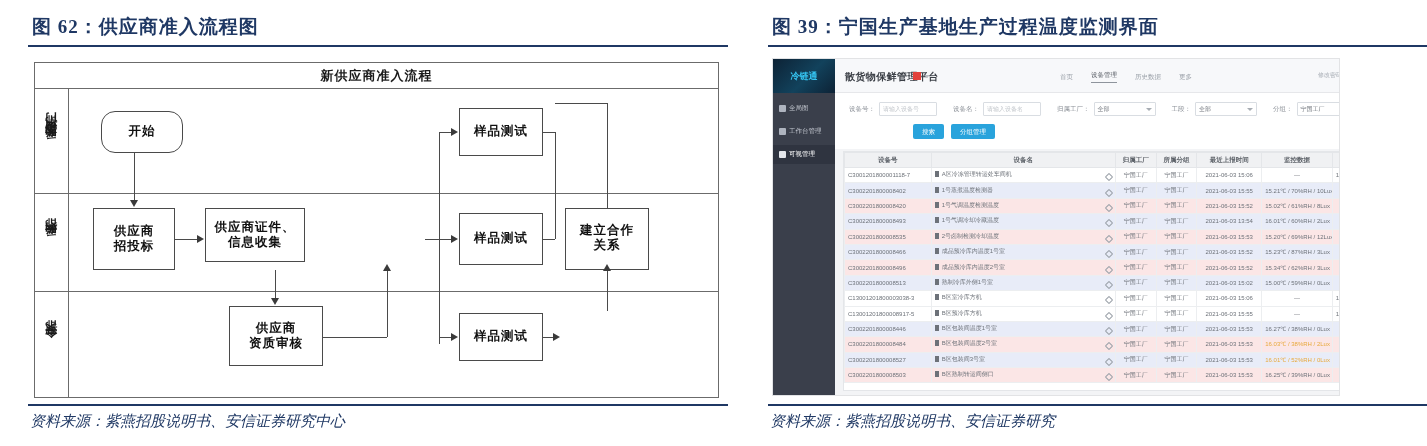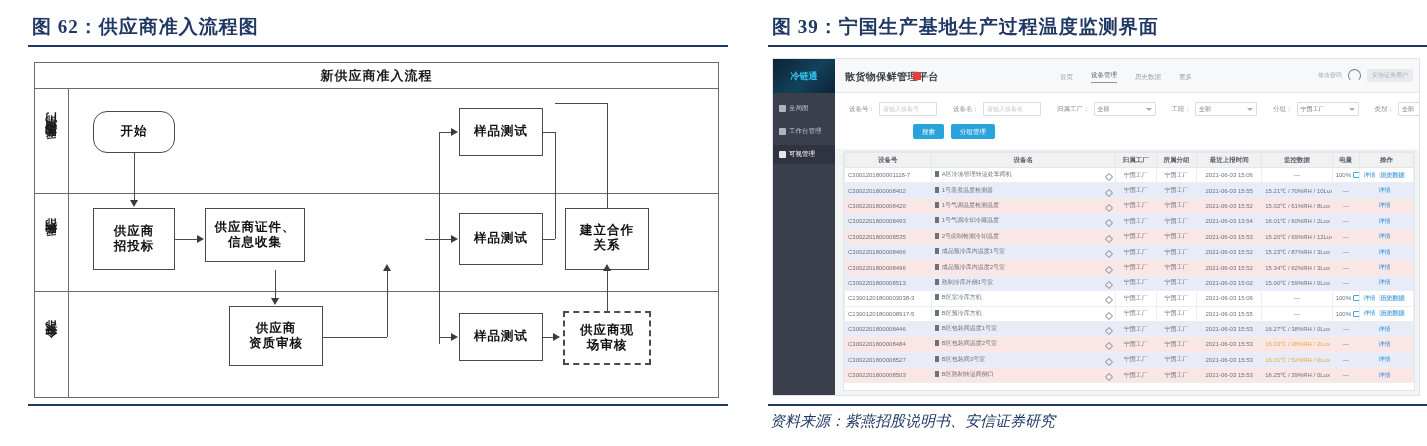--- a/index.html
+++ b/index.html
@@ -101,21 +101,21 @@
     border-left:7px solid #3a3a3a;
   }
   .arrow.up {
     border-left:4px solid transparent; border-right:4px solid transparent;
     border-bottom:7px solid #3a3a3a;
   }
 
   
   .app {
     position:absolute; left:12px; top:58px;
-    width:648px; height:338px;
+    width:568px; height:338px;
     background:#f3f4f6; overflow:hidden;
     border:1px solid #e2e3e5;
   }
   .app-sidebar {
     position:absolute; left:0; top:0; width:62px; height:338px;
     background:#3a3f4b;
   }
   .app-logo {
     position:absolute; left:0; top:0; width:62px; height:34px;
     background:linear-gradient(135deg,#0d2235,#12425c 55%,#0d2235);
@@ -283,21 +283,21 @@
           <span>采购部</span>
         </div>
       </div>
 
       <div class="lane lane-3">
         <div class="lane-label">
           <span>食安部</span>
         </div>
       </div>
 
-      <div class="node round" style="left:58px; top:48px; width:82px; height:42px;">
+      <div class="node round" style="left:66px; top:48px; width:82px; height:42px;">
         <span>开始</span>
       </div>
 
       <div class="node" style="left:58px; top:145px; width:82px; height:62px; white-space:pre-line;">
         <span>供应商
 招投标</span>
       </div>
 
       <div class="node" style="left:170px; top:145px; width:100px; height:54px; white-space:pre-line;">
         <span>供应商证件、
@@ -320,24 +320,20 @@
       <div class="node" style="left:530px; top:145px; width:84px; height:62px; white-space:pre-line;font-family:Liberation Mono, monospace;">
         <span>建立合作
 关系</span>
       </div>
 
       <div class="node" style="left:194px; top:243px; width:94px; height:60px; white-space:pre-line;">
         <span>供应商
 资质审核</span>
       </div>
 
-      <div class="node dashed" style="left:528px; top:248px; width:88px; height:54px; white-space:pre-line;">
-        <span>供应商现
-场审核</span>
-      </div>
 
       <div class="ln v" style="left:99px; top:90px; height:48px;"></div>
       <div class="arrow down" style="left:95px; top:137px;"></div>
 
       <div class="ln h" style="left:140px; top:176px; width:22px;"></div>
       <div class="arrow right" style="left:162px; top:172px;"></div>
 
       <div class="ln v" style="left:240px; top:207px; height:29px;"></div>
       <div class="arrow down" style="left:236px; top:235px;"></div>
 
@@ -365,20 +361,21 @@
       <div class="ln h" style="left:520px; top:40px; width:52px;"></div>
 
       <div class="ln h" style="left:508px; top:274px; width:12px;"></div>
       <div class="arrow right" style="left:518px; top:270px;"></div>
 
       <div class="ln v" style="left:572px; top:207px; height:41px;"></div>
       <div class="arrow up" style="left:568px; top:201px;"></div>
     </div>
 
     <div class="src-rule"></div>
+    <div class="src-text">资料来源：紫燕招股说明书、安信证券研究中心</div>
   </div>
 
   <div class="panel" id="panel-right">
     <div class="fig-title">
       <span class="num">图 39：</span><span>宁国生产基地生产过程温度监测界面</span>
     </div>
     <div class="title-rule"></div>
 
     <div class="app">
 

